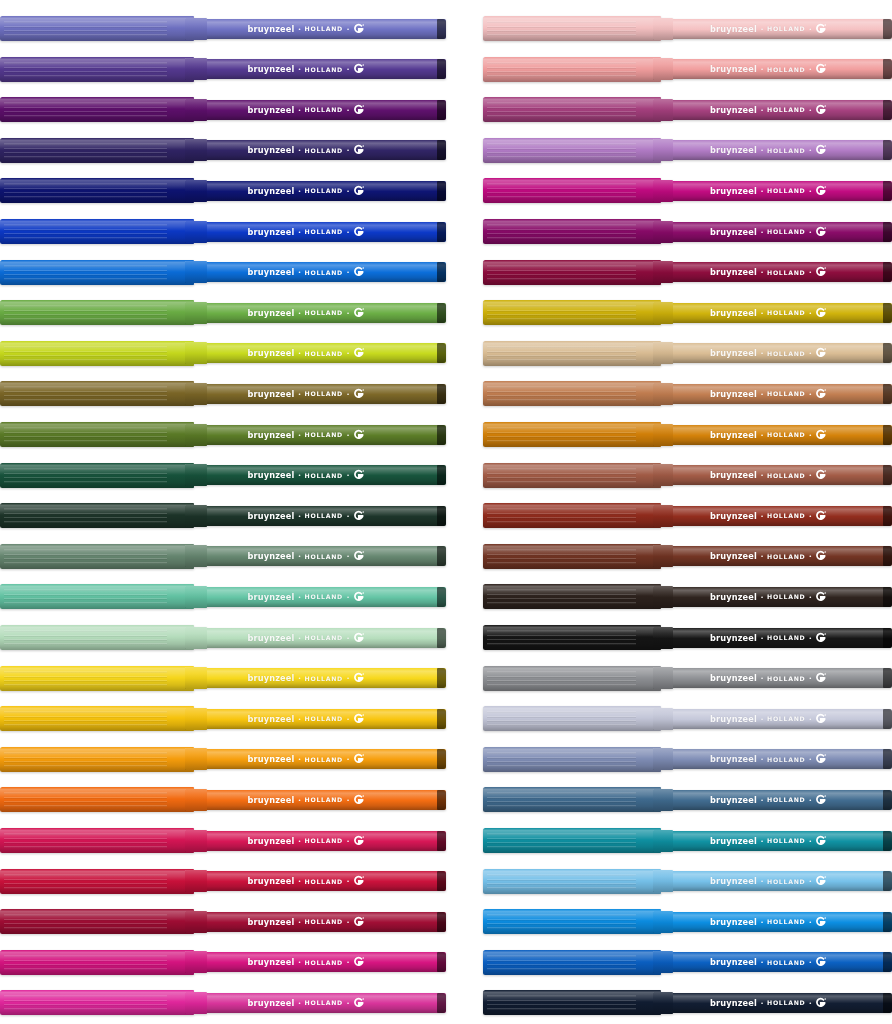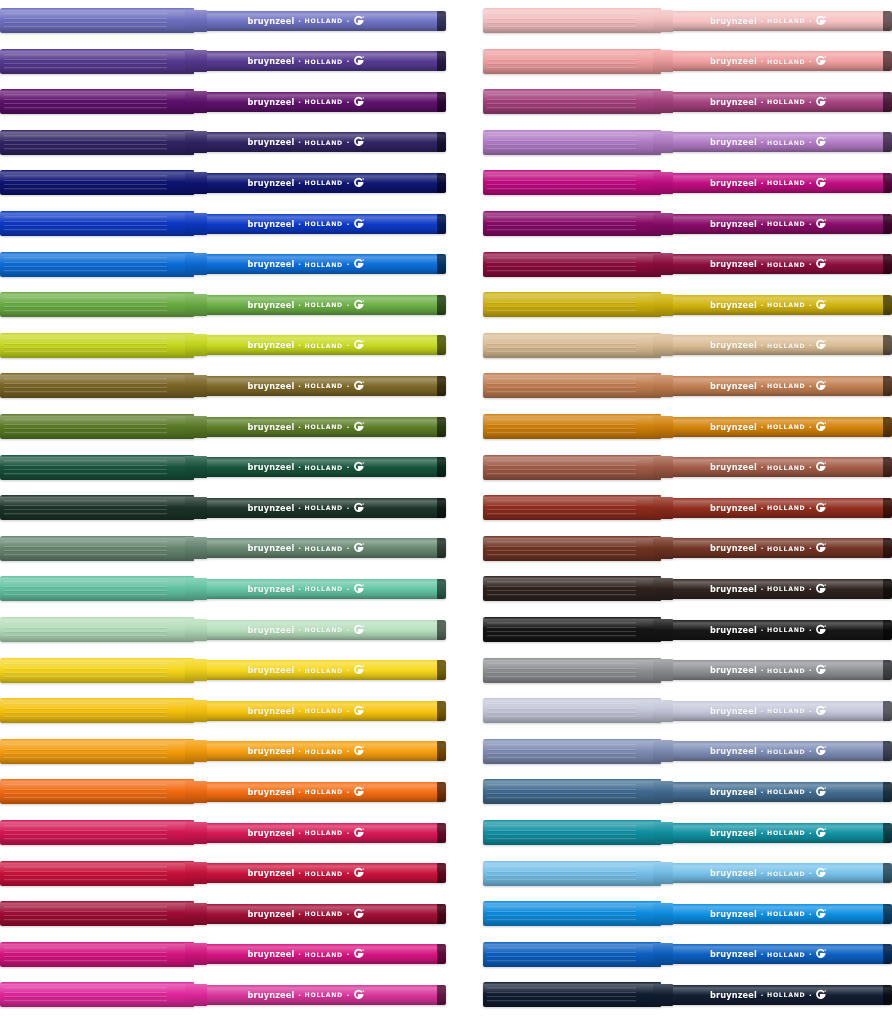--- a/index.html
+++ b/index.html
@@ -15,21 +15,21 @@
 
   #pen-board {
     position: relative;
     width: 892px;
     height: 1024px;
     background: #ffffff;
   }
 
   .pen-column {
     position: absolute;
-    top: 8px;
+    top: 16px;
     height: 876px;
     padding-left: 48px;
   }
 
   #pen-column-left  { left: 0px;   width: 446px; }
   #pen-column-right { left: 483px; width: 409px; }
 
   
   .pen {
     position: absolute;

